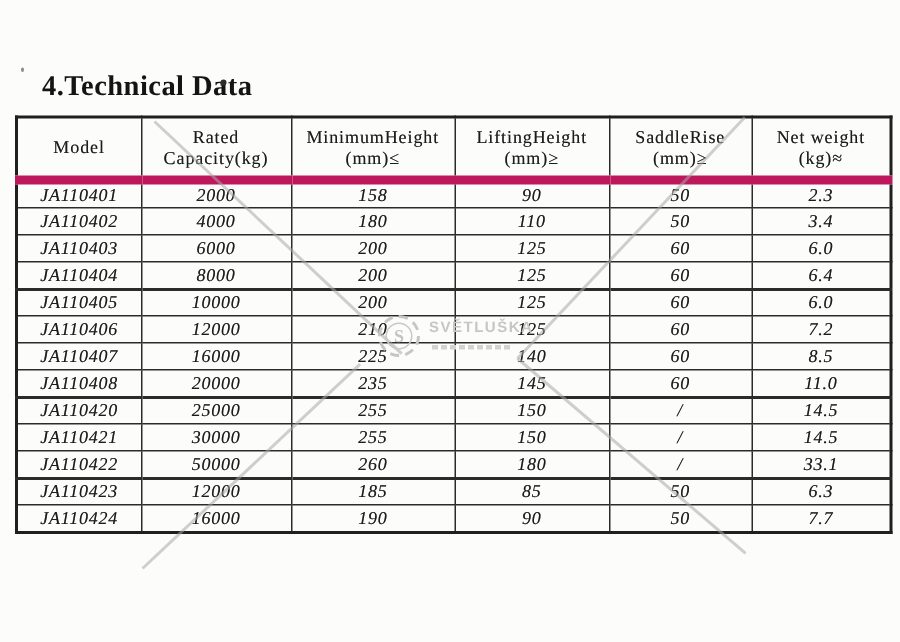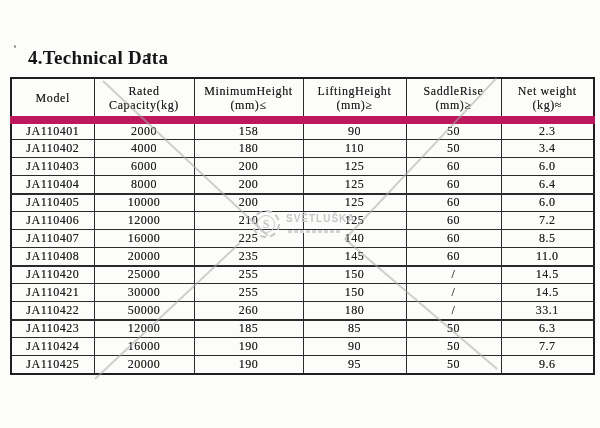--- a/index.html
+++ b/index.html
@@ -30,24 +30,24 @@
   }
   table.tech th, table.tech td{
     border:1px solid #2b2b2b;
     text-align:center;vertical-align:middle;
     font-size:12px;font-weight:normal;
     padding:0;overflow:hidden;white-space:nowrap;
     color:#1c1c1c;
     text-shadow:0 0 0.4px rgba(20,20,20,0.55);
   }
   table.tech thead tr{height:42px;}
-  table.tech tbody tr{height:18px;}
+  table.tech tbody tr{height:18px;font-style:italic;}
   table.tech thead th{
     letter-spacing:0.6px;line-height:14px;
-    border-bottom:8px solid #be185d;
+    border-bottom:6px solid #be185d;
   }
   table.tech tbody tr.thick td{border-bottom-width:2px;}
   table.tech td{letter-spacing:0.5px;}
 
   
   .diag{
     position:absolute;height:2px;
     background:rgba(168,168,168,0.55);
     transform-origin:left center;z-index:5;pointer-events:none;
   }
@@ -226,28 +226,20 @@
         <td>6.3</td>
       </tr>
       <tr>
         <td>JA110424</td>
         <td>16000</td>
         <td>190</td>
         <td>90</td>
         <td>50</td>
         <td>7.7</td>
       </tr>
-      <tr>
-        <td>JA110425</td>
-        <td>20000</td>
-        <td>190</td>
-        <td>95</td>
-        <td>50</td>
-        <td>9.6</td>
-      </tr>
     </tbody>
 </table>
 
 <div class="diag" id="diag1"></div>
 <div class="diag" id="diag2"></div>
 <div class="diag" id="diag3"></div>
 <div class="diag" id="diag4"></div>
 
 <div class="watermark">
   <div class="wm-circle">

